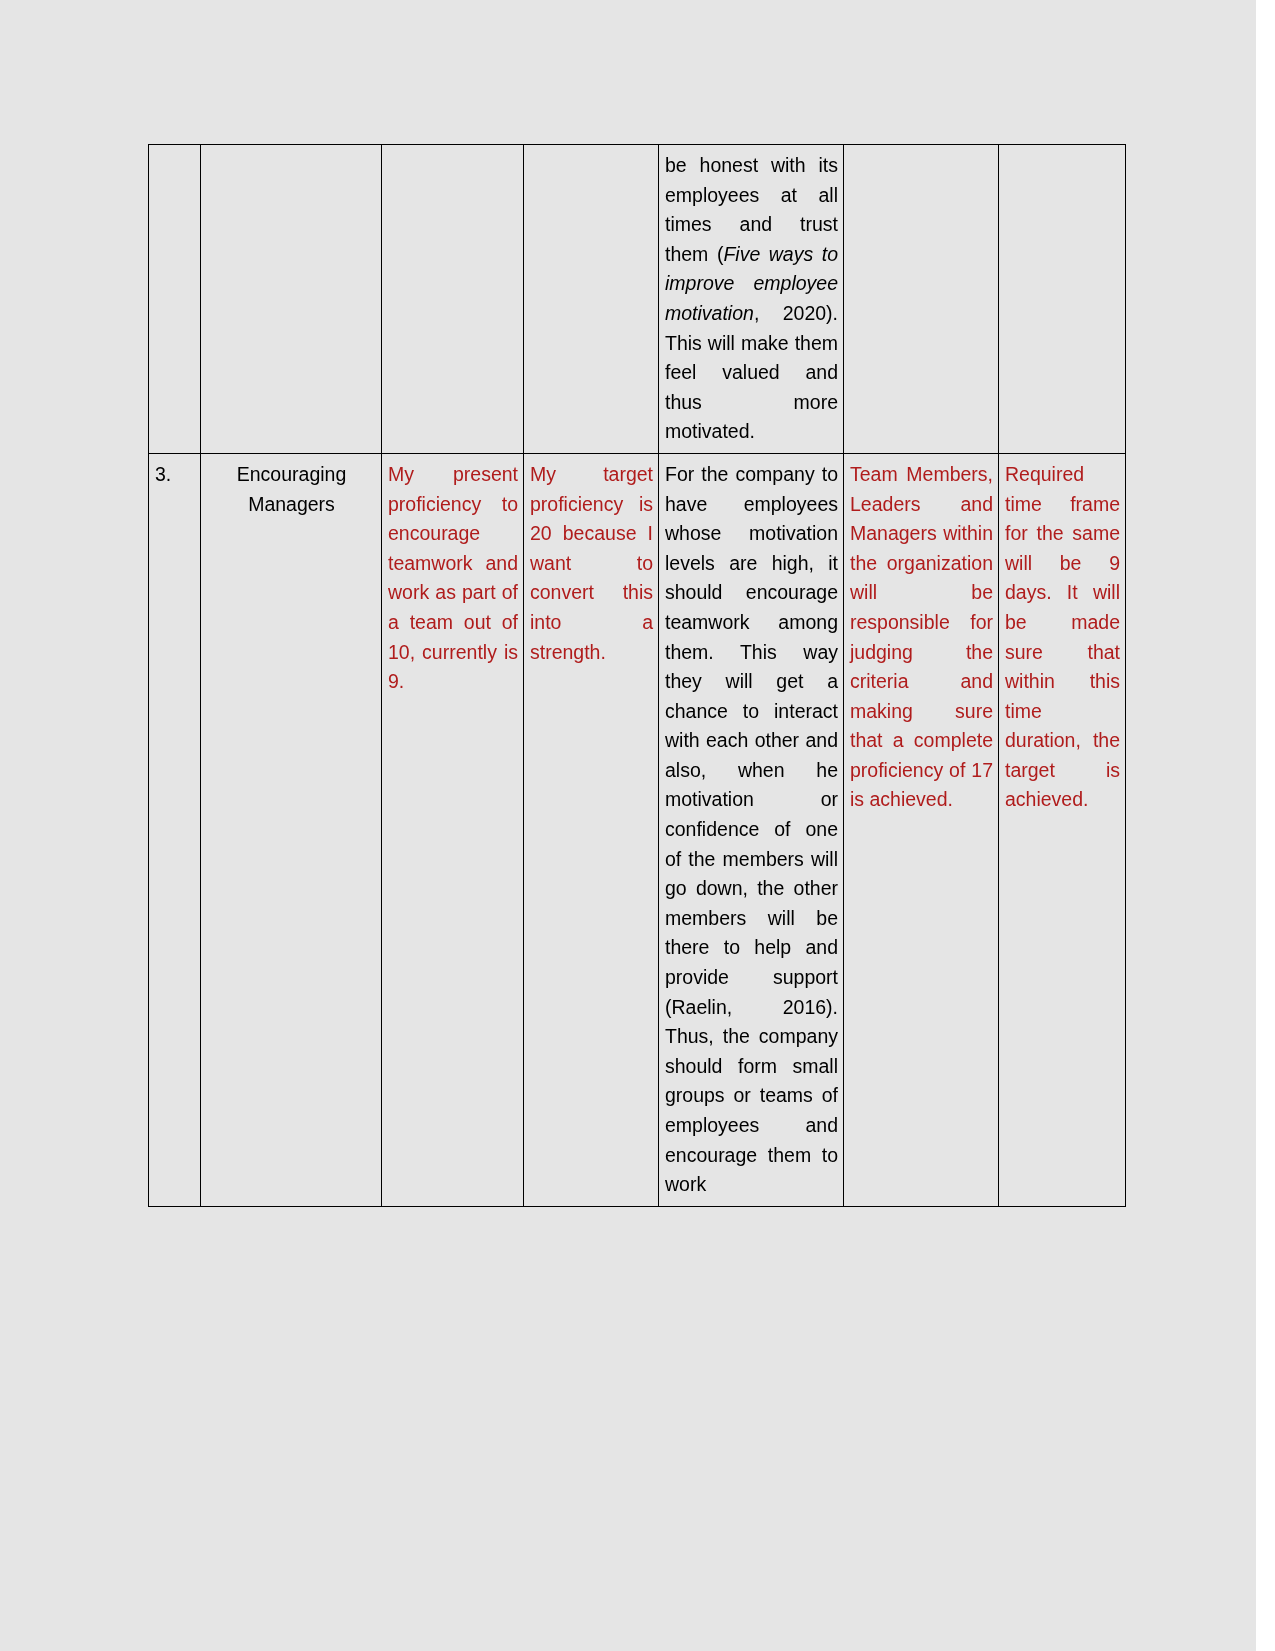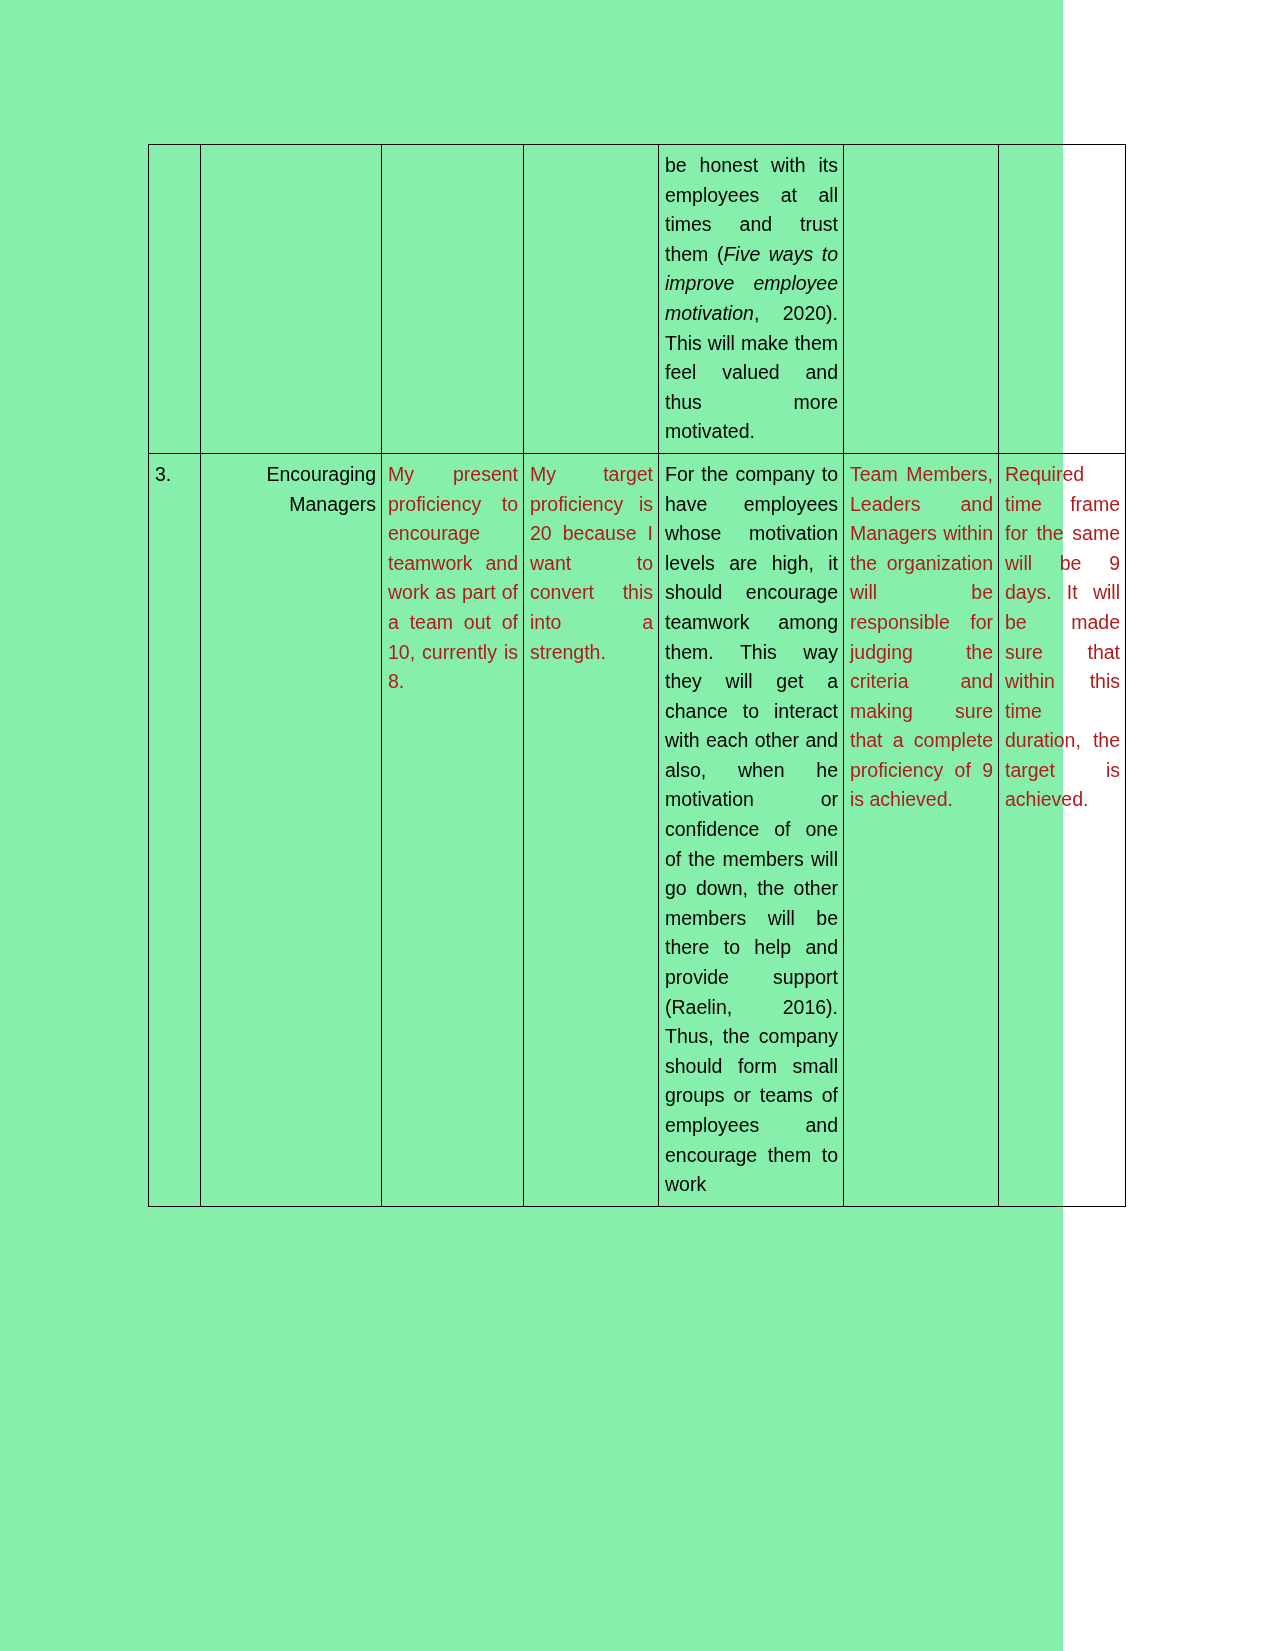--- a/index.html
+++ b/index.html
@@ -9,23 +9,23 @@
   }
   body {
     width: 1275px;
     height: 1651px;
     font-family: "Liberation Sans", sans-serif;
     color: #000000;
     overflow: hidden;
   }
   .page {
     position: relative;
-    width: 1063px;
+    width: 1256px;
     height: 1651px;
-    background: #86efac;
+    background: #e5e5e5;
     box-sizing: border-box;
   }
   .doc-table {
     position: absolute;
     left: 148px;
     top: 144px;
     width: 977px;
     border-collapse: collapse;
     table-layout: fixed;
   }
@@ -52,21 +52,21 @@
   .red { color: #b01c1c; }
   .black { color: #000000; }
 
   .cell-para {
     margin: 0;
     text-align: justify;
     text-align-last: left;
   }
   .plain-line {
     margin: 0;
-    text-align: right;
+    text-align: center;
   }
   .spacer-cell { padding: 6px 5px; }
   em.title-italic { font-style: italic; }
   .row-number { text-align: left; }
 </style>
 </head>
 <body>
 
 <div class="page">
 
@@ -96,30 +96,30 @@
 
       <tr>
         <td>
           <p class="plain-line black row-number">3.</p>
         </td>
         <td>
           <p class="plain-line black">Encouraging</p>
           <p class="plain-line black">Managers</p>
         </td>
         <td>
-          <p class="cell-para red">My present proficiency to encourage teamwork and work as part of a team out of 10, currently is 8.</p>
+          <p class="cell-para red">My present proficiency to encourage teamwork and work as part of a team out of 10, currently is 9.</p>
         </td>
         <td>
           <p class="cell-para red">My target proficiency is 20 because I want to convert this into a strength.</p>
         </td>
         <td>
           <p class="cell-para black">For the company to have employees whose motivation levels are high, it should encourage teamwork among them. This way they will get a chance to interact with each other and also, when he motivation or confidence of one of the members will go down, the other members will be there to help and provide support (Raelin, 2016). Thus, the company should form small groups or teams of employees and encourage them to work</p>
         </td>
         <td>
-          <p class="cell-para red">Team Members, Leaders and Managers within the organization will be responsible for judging the criteria and making sure that a complete proficiency of 9 is achieved.</p>
+          <p class="cell-para red">Team Members, Leaders and Managers within the organization will be responsible for judging the criteria and making sure that a complete proficiency of 17 is achieved.</p>
         </td>
         <td>
           <p class="cell-para red">Required time frame for the same will be 9 days. It will be made sure that within this time duration, the target is achieved.</p>
         </td>
       </tr>
     </tbody>
   </table>
 
 </div>
 

